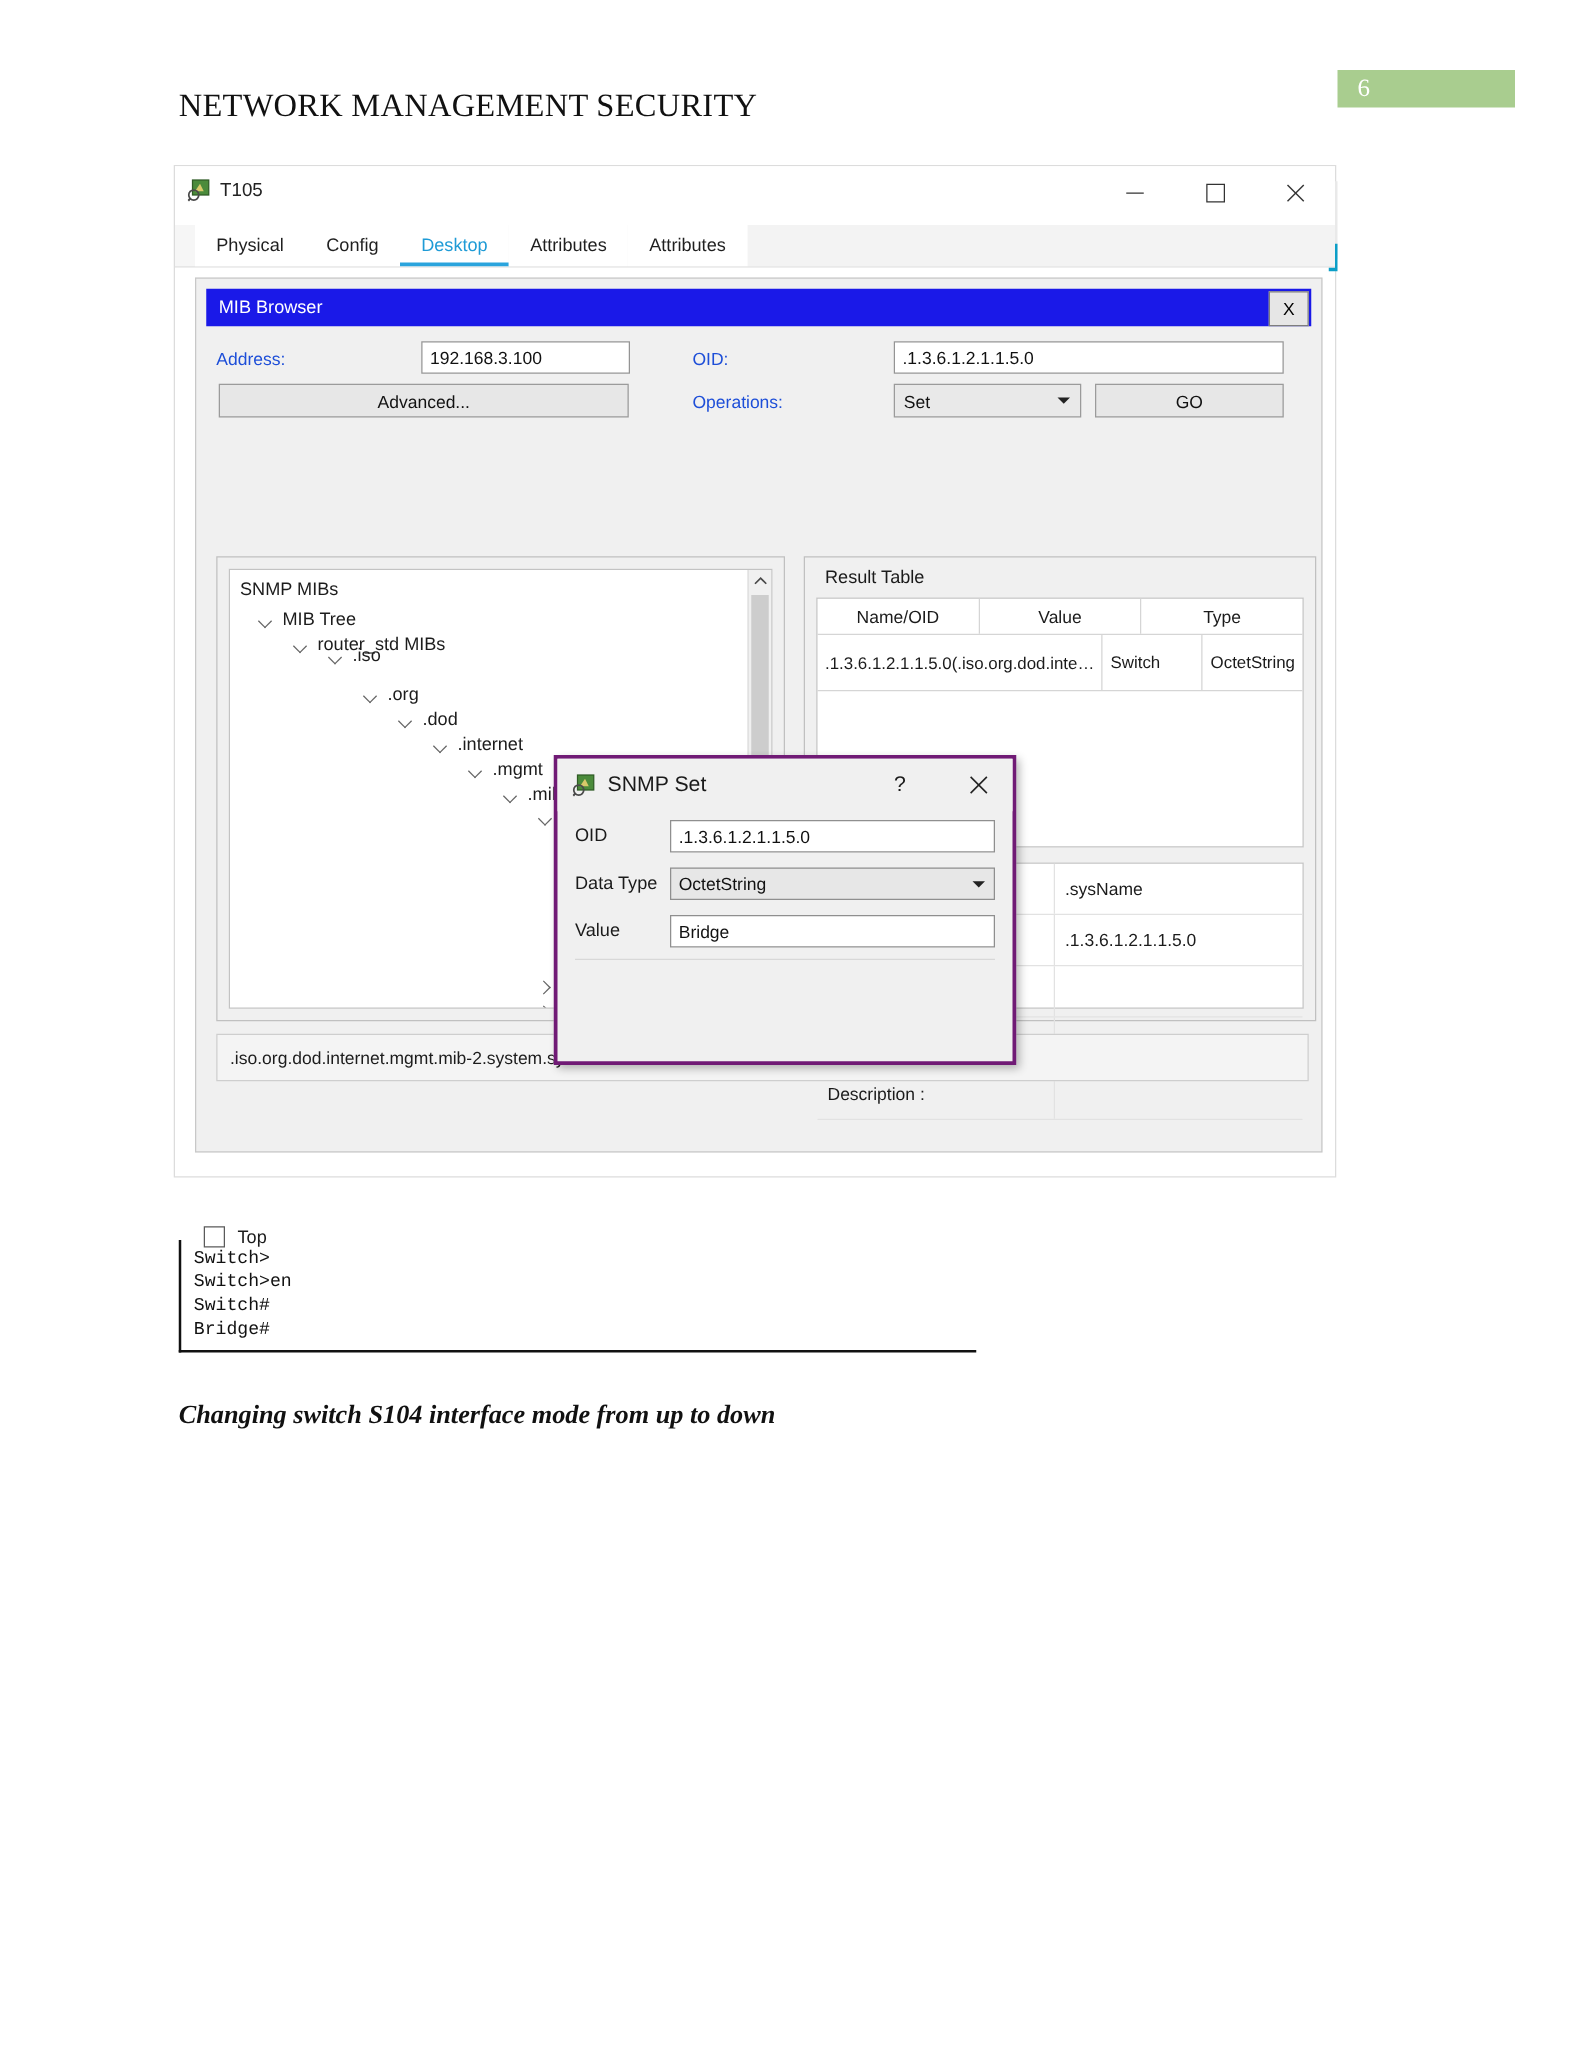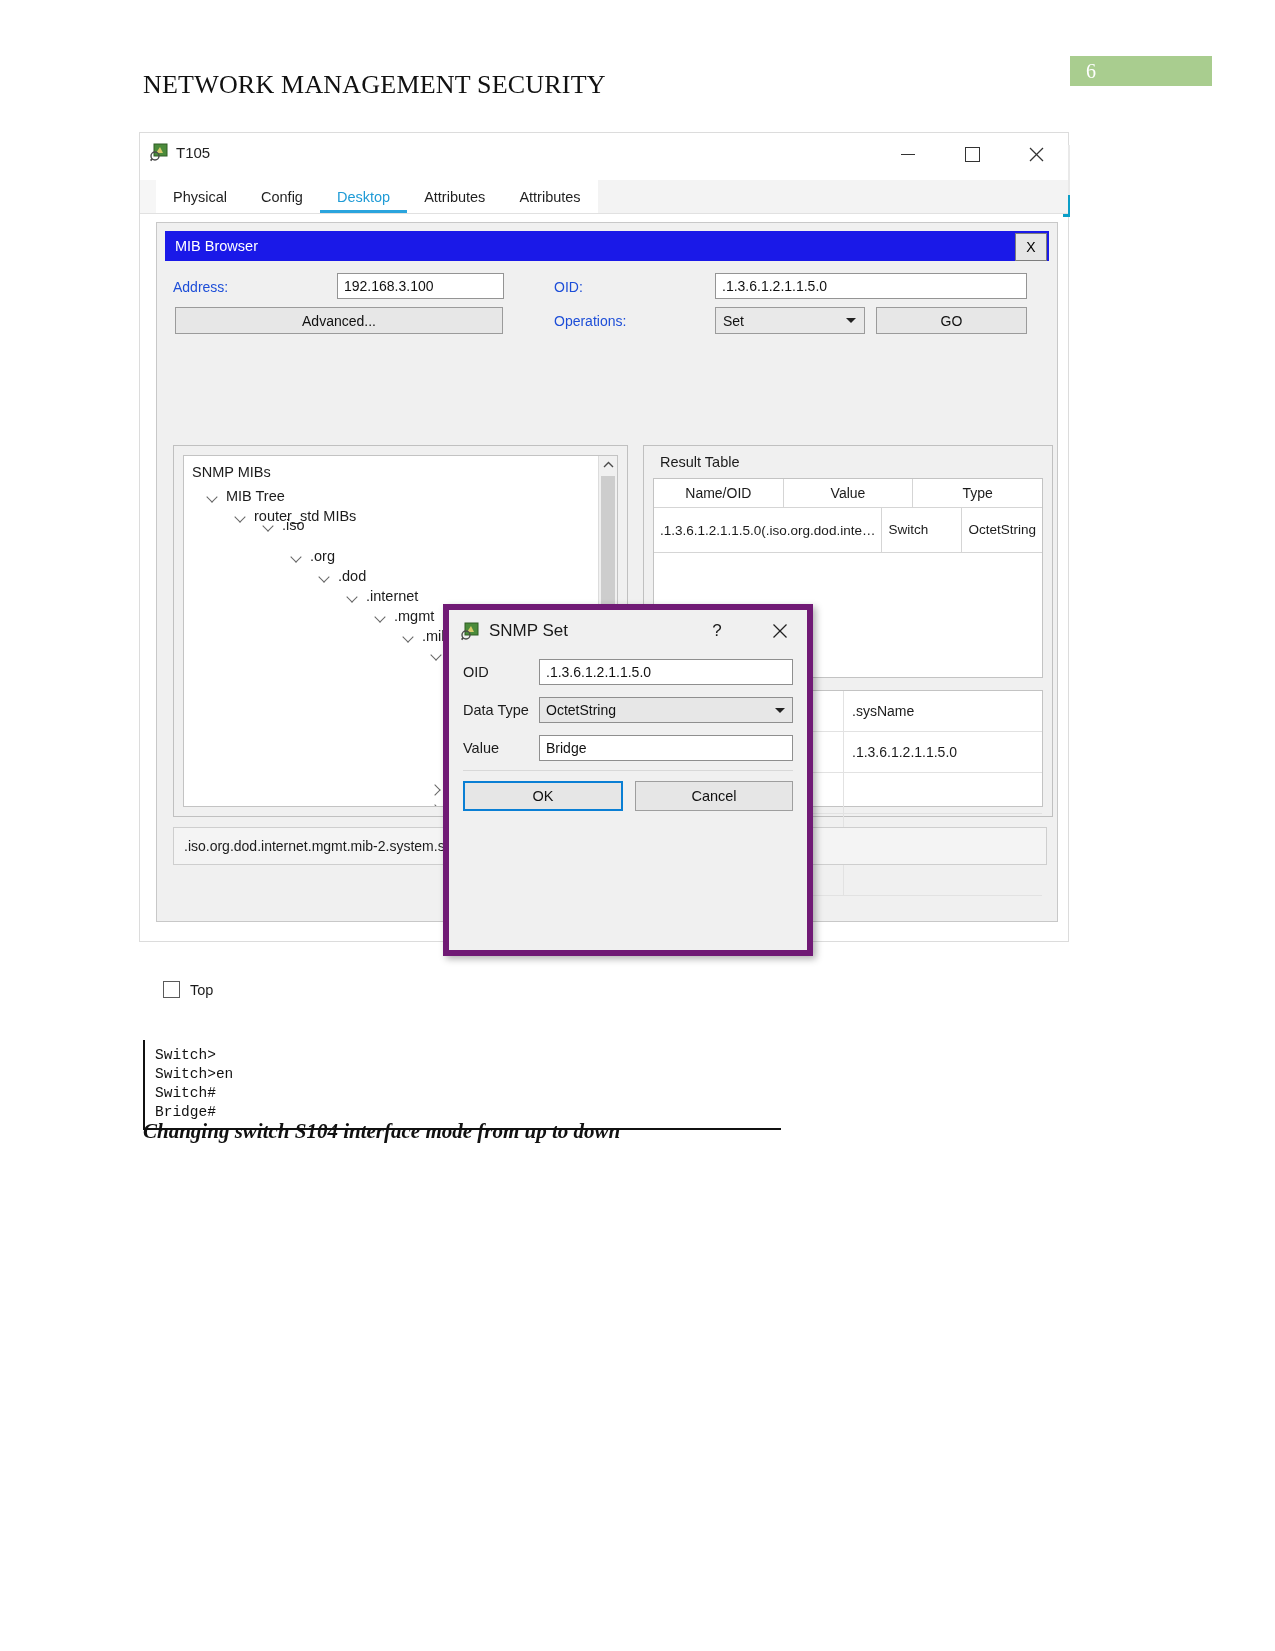--- a/index.html
+++ b/index.html
@@ -394,23 +394,23 @@
     background: #fff;
     display: inline-block;
   }
 
   
   .dialog {
     position: absolute;
     left: 286px;
     top: 381px;
     width: 370px;
-    height: 352px;
+    height: 248px;
     background: #f0f0f0;
-    border: 6px solid #701a75;
+    border: 3px solid #701a75;
     box-shadow: 3px 3px 7px rgba(0,0,0,.30);
     z-index: 40;
     box-sizing: border-box;
   }
   .dlg-title {
     position: relative;
     height: 42px;
     background: #f0f0f0;
     display: flex;
     align-items: center;
@@ -513,21 +513,20 @@
   
   .terminal {
     position: absolute;
     left: 143px;
     top: 992px;
     width: 638px;
     border-left: 2px solid #111;
     border-bottom: 2px solid #111;
     padding: 6px 0 6px 10px;
     box-sizing: border-box;
-    margin-top: 48px;
   }
   .terminal .line {
     font-family: "Liberation Mono", monospace;
     font-size: 14.5px;
     color: #111;
     line-height: 19px;
     white-space: pre;
   }
 
   .caption {
@@ -770,24 +769,20 @@
           </span>
         </div>
         <div class="dlg-row">
           <span class="dl">Value</span>
           <span class="dlg-input">Bridge</span>
         </div>
       </div>
 
       <div class="dlg-sep"></div>
 
-      <div class="dlg-buttons">
-        <span class="dlg-btn focus">OK</span>
-        <span class="dlg-btn">Cancel</span>
-      </div>
     </div>
 
   </div>
 </div>
 
 <div class="terminal">
   <div class="line">Switch&gt;</div>
   <div class="line">Switch&gt;en</div>
   <div class="line">Switch#</div>
   <div class="line">Bridge#</div>

